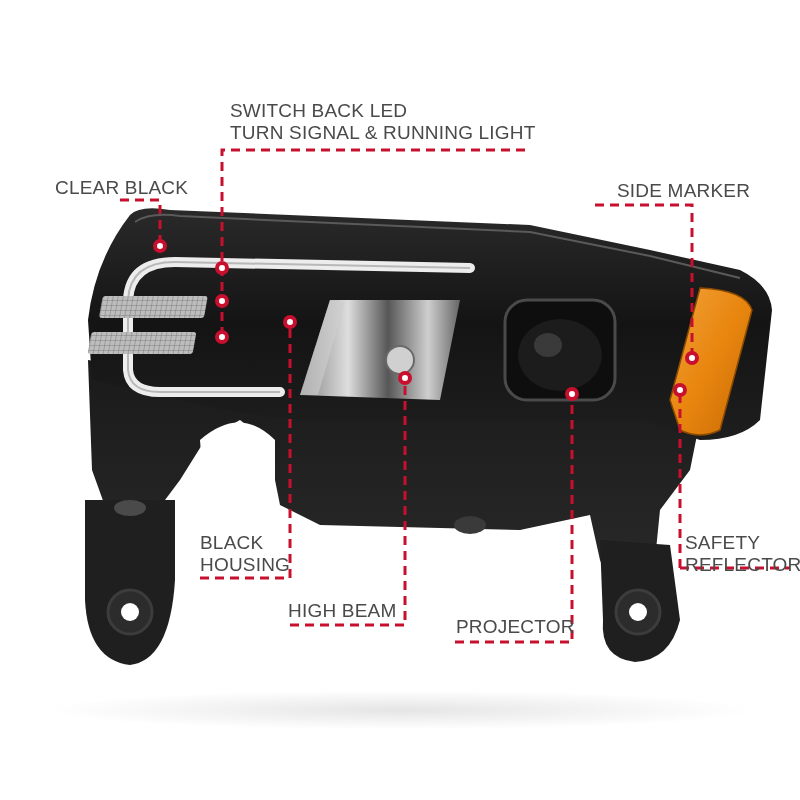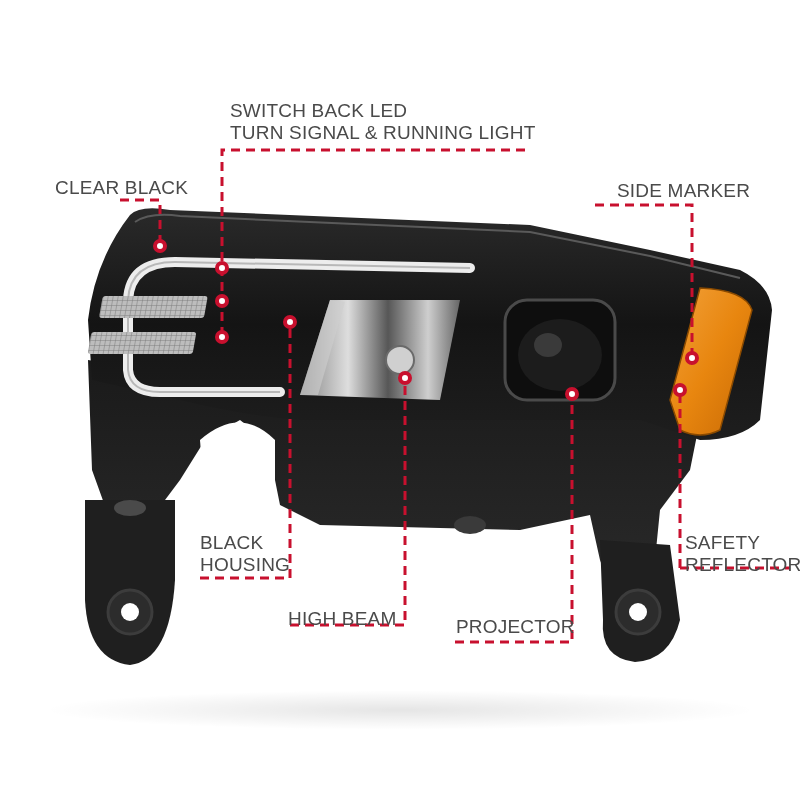--- a/index.html
+++ b/index.html
@@ -127,20 +127,20 @@
     <span>SIDE MARKER</span>
   </div>
   <div class="label" style="left:200px; top:532px;">
     <span>BLACK</span>
     <span>HOUSING</span>
   </div>
   <div class="label" style="left:685px; top:532px;">
     <span>SAFETY</span>
     <span>REFLECTOR</span>
   </div>
-  <div class="label" style="left:288px; top:600px;margin-top:8px;">
+  <div class="label" style="left:288px; top:600px;">
     <span>HIGH BEAM</span>
   </div>
   <div class="label" style="left:456px; top:596px;margin-top:20px;">
     <span>PROJECTOR</span>
   </div>
 
 </div>
 
 </body></html>

